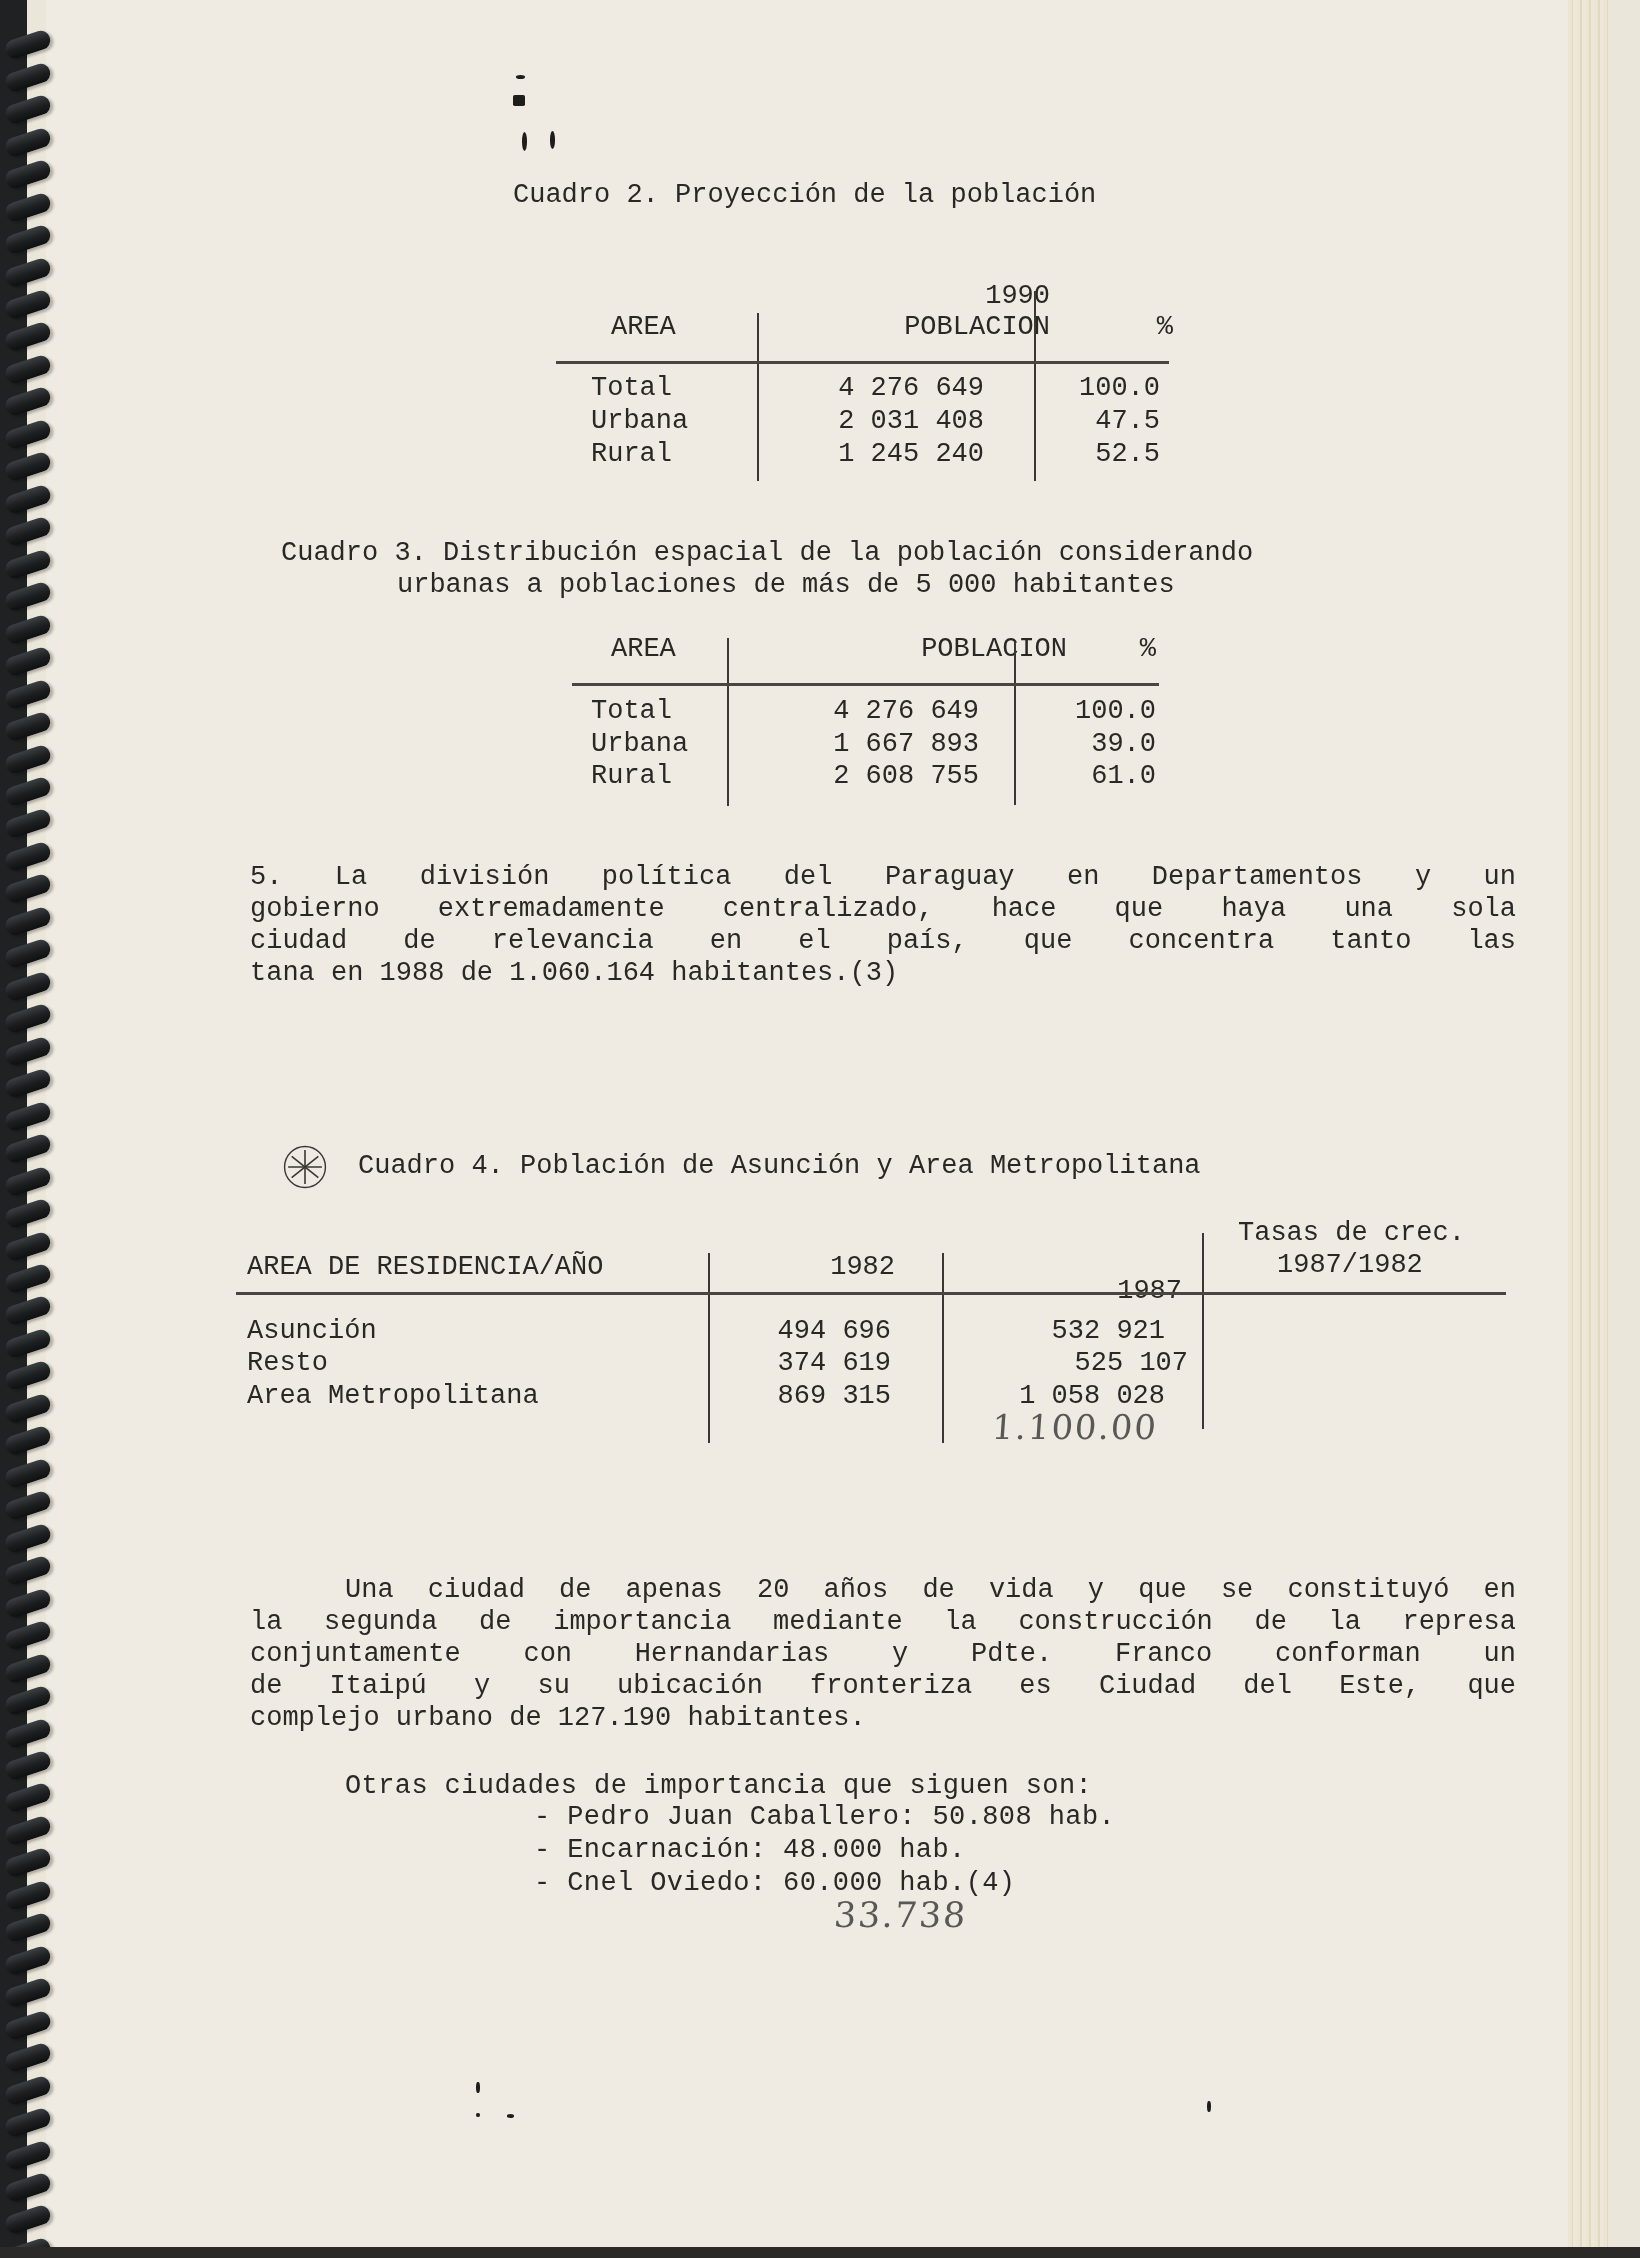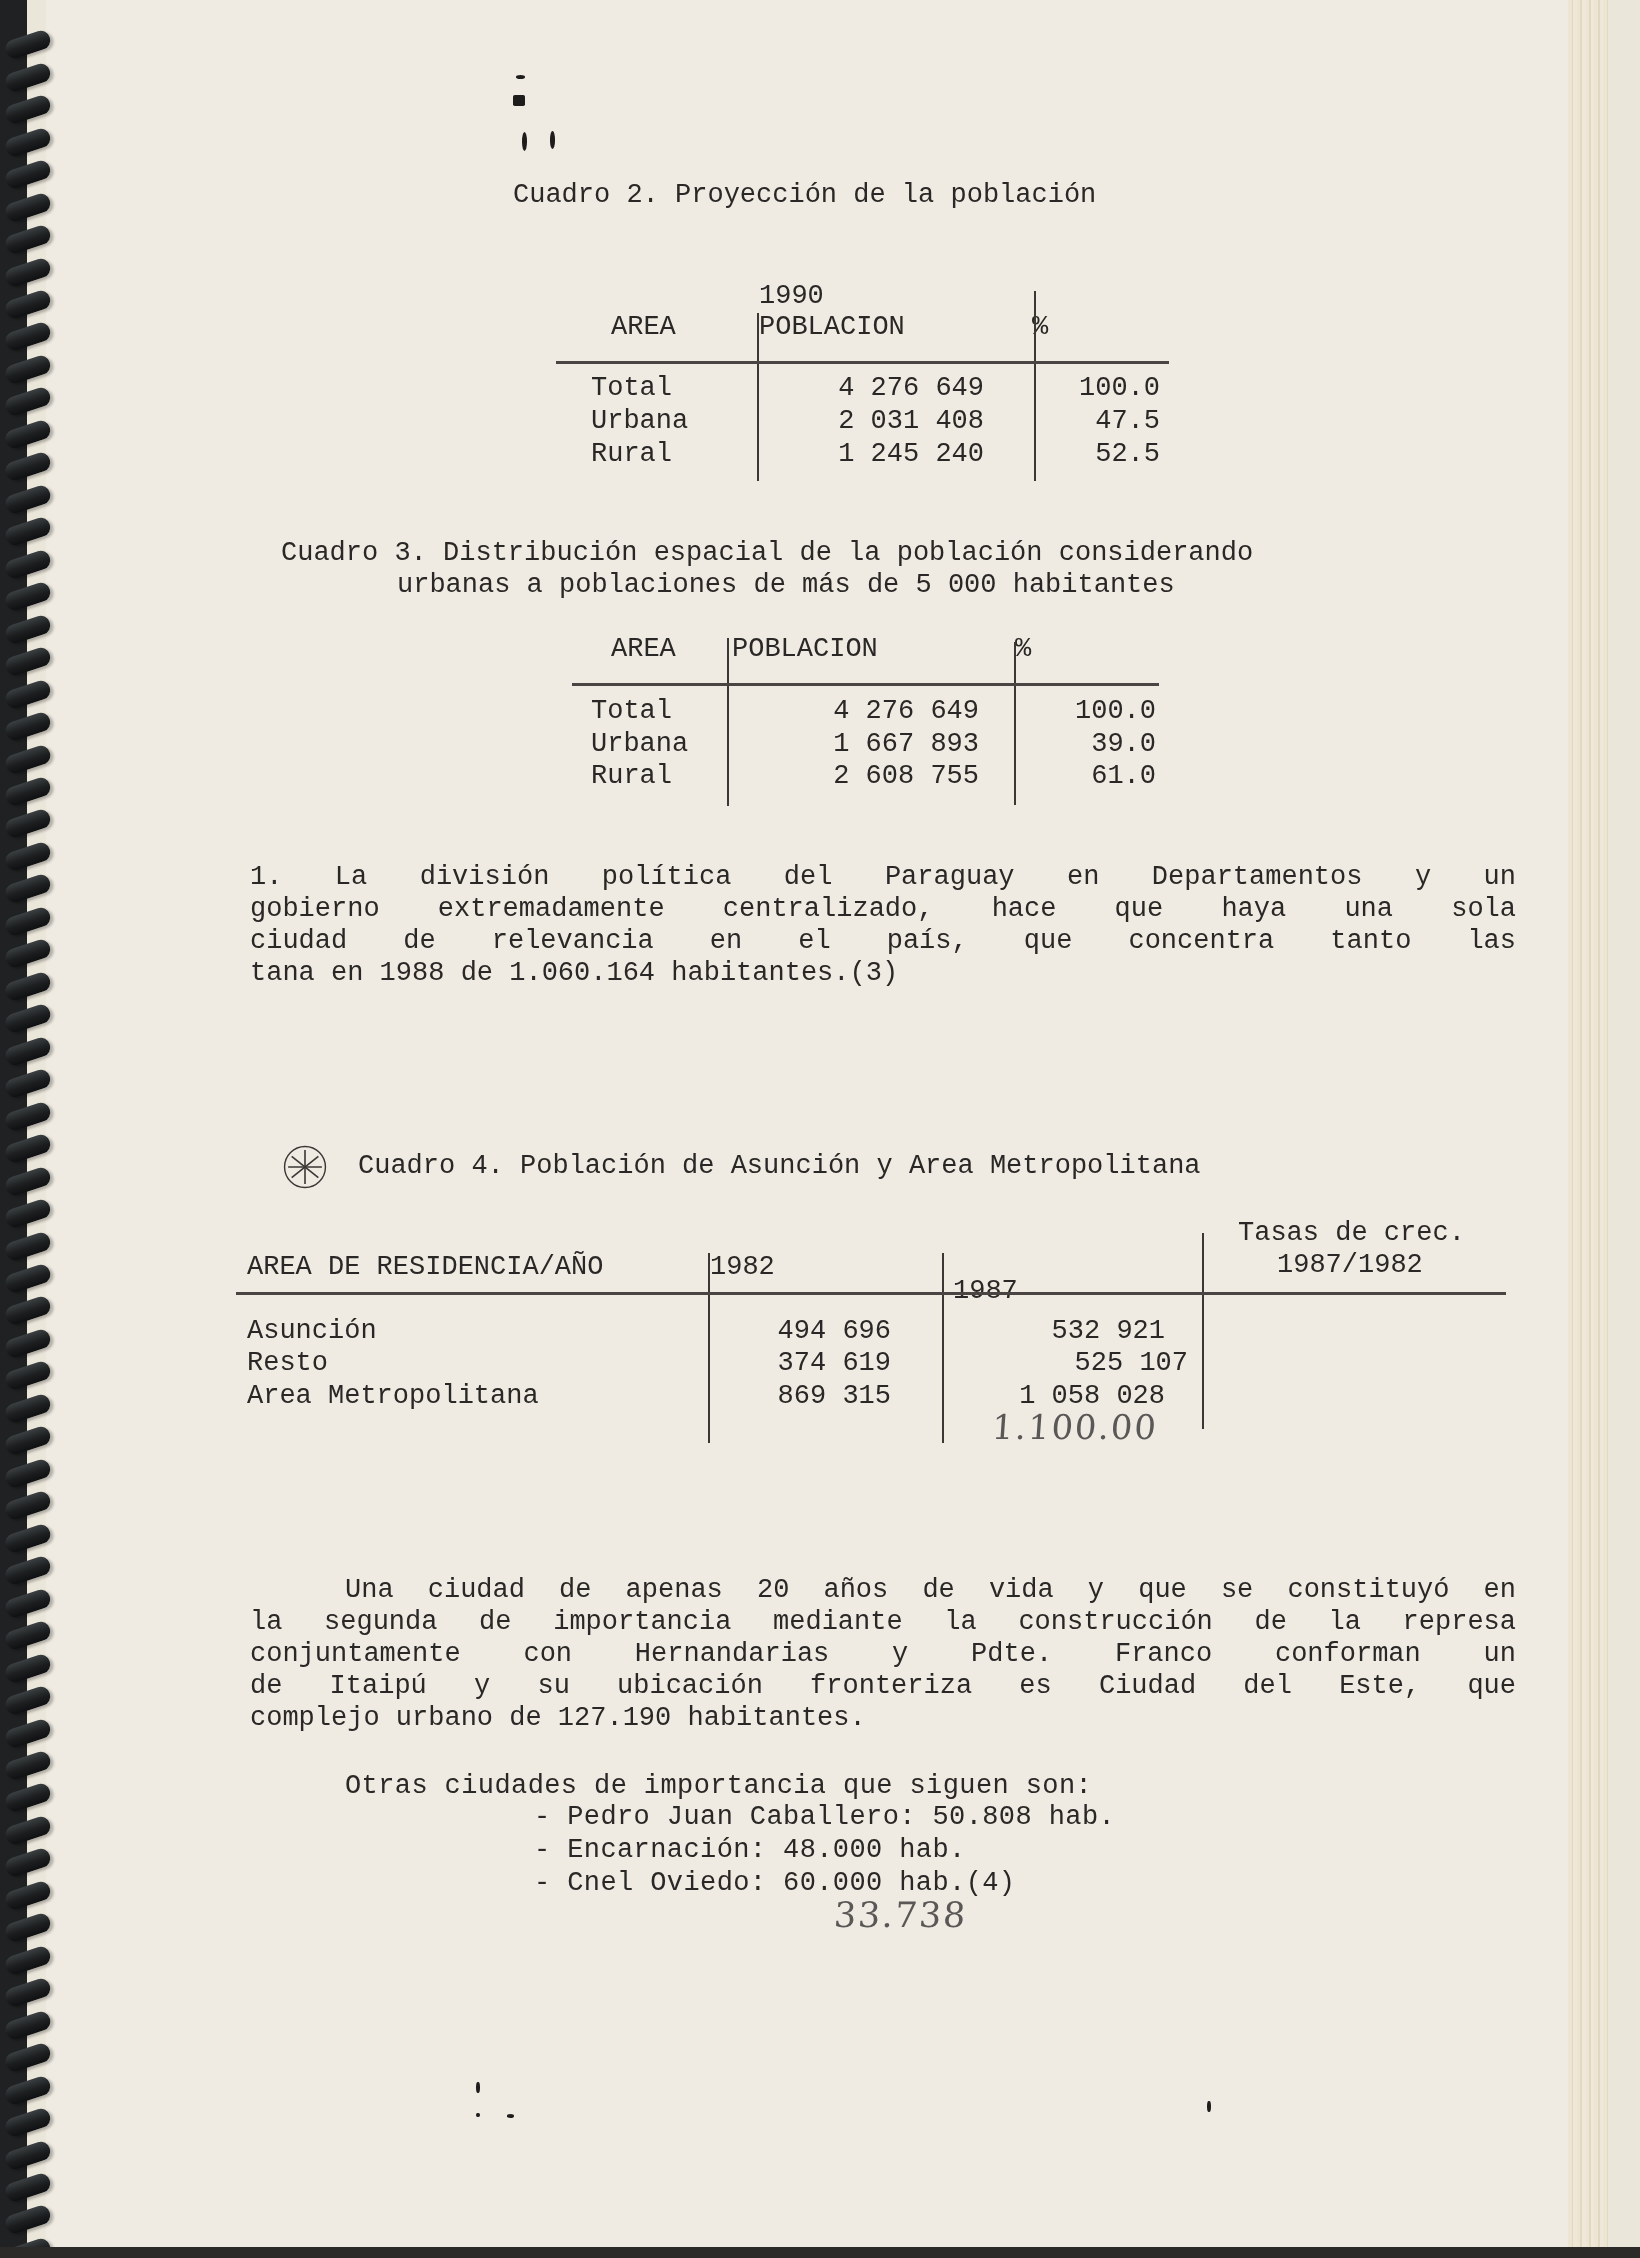--- a/index.html
+++ b/index.html
@@ -24,21 +24,21 @@
       background: linear-gradient(180deg, #3b4042 0%, #1c1e1f 55%, #0f1011 100%);
       transform: rotate(-18deg);
       box-shadow: 2.6px 2.6px 2.6px rgba(0,0,0,0.25);
     }
     .text { position: absolute; font-size: 27px; line-height: 32px; white-space: pre; letter-spacing: 0.4px; }
     .caption { position:absolute; font-size: 27px; line-height: 32px; white-space: pre; }
     .vline { position: absolute; width: 1.8px; background: #3a3735; }
     .hline { position: absolute; height: 2.6px; background: #4a4542; }
     .cell { position: absolute; font-size: 27px; line-height: 32px; white-space: pre; }
     .right { text-align: right; }
-    .center { text-align: left; }
+    .center { text-align: right; }
     .para { position: absolute; font-size: 27px; line-height: 32px; text-align: justify; text-align-last: left; }
     .para .ln { display: block; text-align: justify; text-align-last: justify; }
     .para .ln.last { text-align-last: left; }
     .hand { position:absolute; font-family: "DejaVu Serif", serif; font-size: 34px; color:#5a5856; letter-spacing: 1.8px; transform: skewX(-4deg); }
     .speck { position:absolute; background:#1e1d1c; border-radius: 50%; }
     .star-icon { position:absolute; width: 48px; height: 48px; }
   </style>
 </head>
 <body>
 
@@ -162,21 +162,21 @@
       <div class="cell" style="left:591px;top:728px;">Urbana</div>
       <div class="cell right" style="left:732px;top:728px;width:247px;">1 667 893</div>
       <div class="cell right" style="left:1015px;top:728px;width:141px;">39.0</div>
       <div class="cell" style="left:591px;top:760px;">Rural</div>
       <div class="cell right" style="left:732px;top:760px;width:247px;">2 608 755</div>
       <div class="cell right" style="left:1015px;top:760px;width:141px;">61.0</div>
     </div>
 </div>
 
 <div class="para" style="left:250px;top:861px;width:1266px;">
-  <span class="ln">1. La división política del Paraguay en Departamentos y un</span>
+  <span class="ln">5. La división política del Paraguay en Departamentos y un</span>
   <span class="ln">gobierno extremadamente centralizado, hace que haya una sola</span>
   <span class="ln">ciudad de relevancia en el país, que concentra tanto las</span>
   <span class="ln last">tana en 1988 de 1.060.164 habitantes.(3)</span>
 </div>
 
 <svg class="star-icon" style="left:281px;top:1143px;" viewBox="0 0 54 54">
   <circle cx="27" cy="27" r="23" fill="none" stroke="#3a3735" stroke-width="1.6"></circle>
   <g stroke="#3a3735" stroke-width="1.8">
     <line x1="27" y1="8" x2="27" y2="46"></line>
     <line x1="12" y1="15" x2="42" y2="39"></line>

